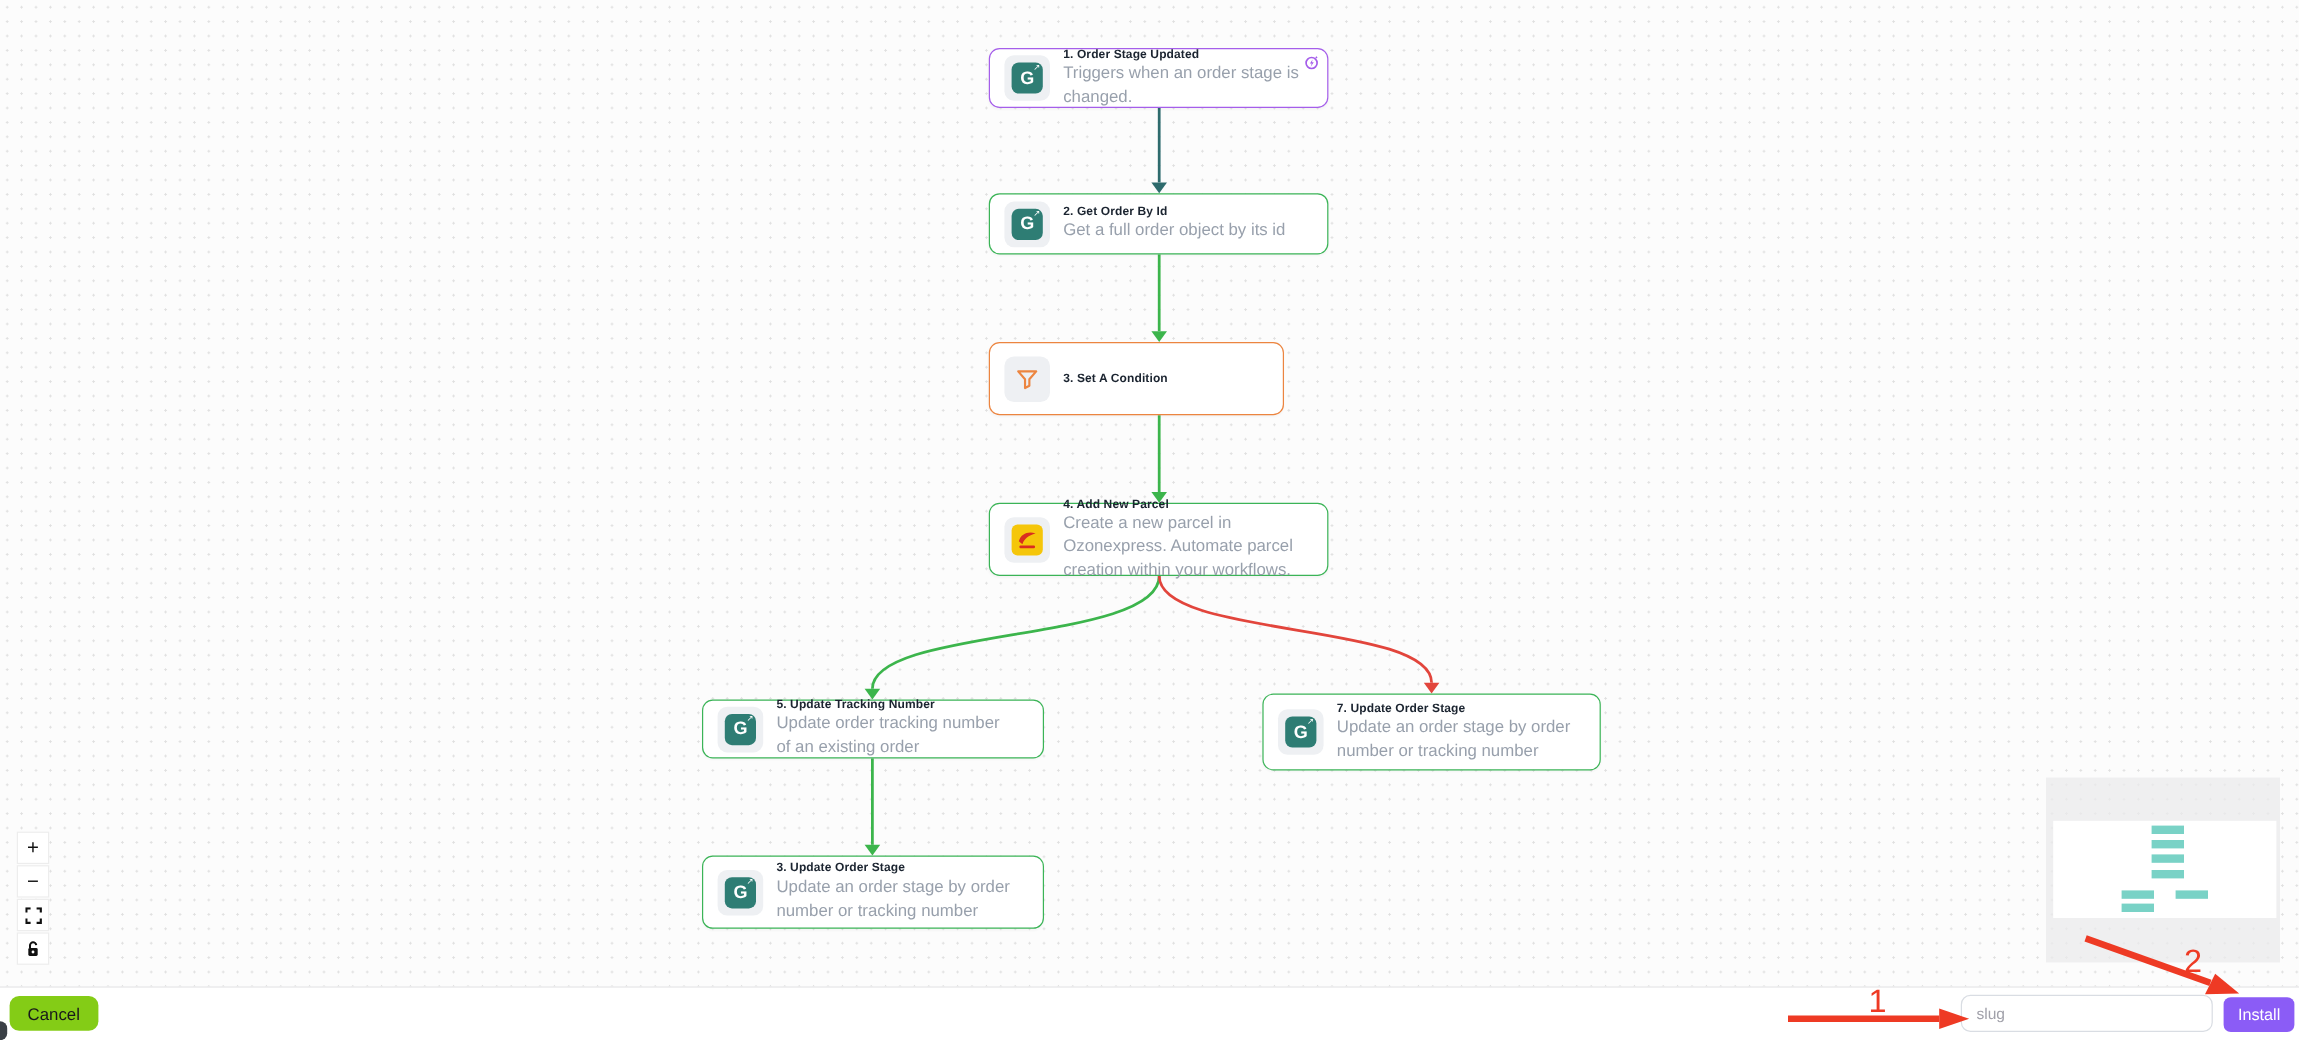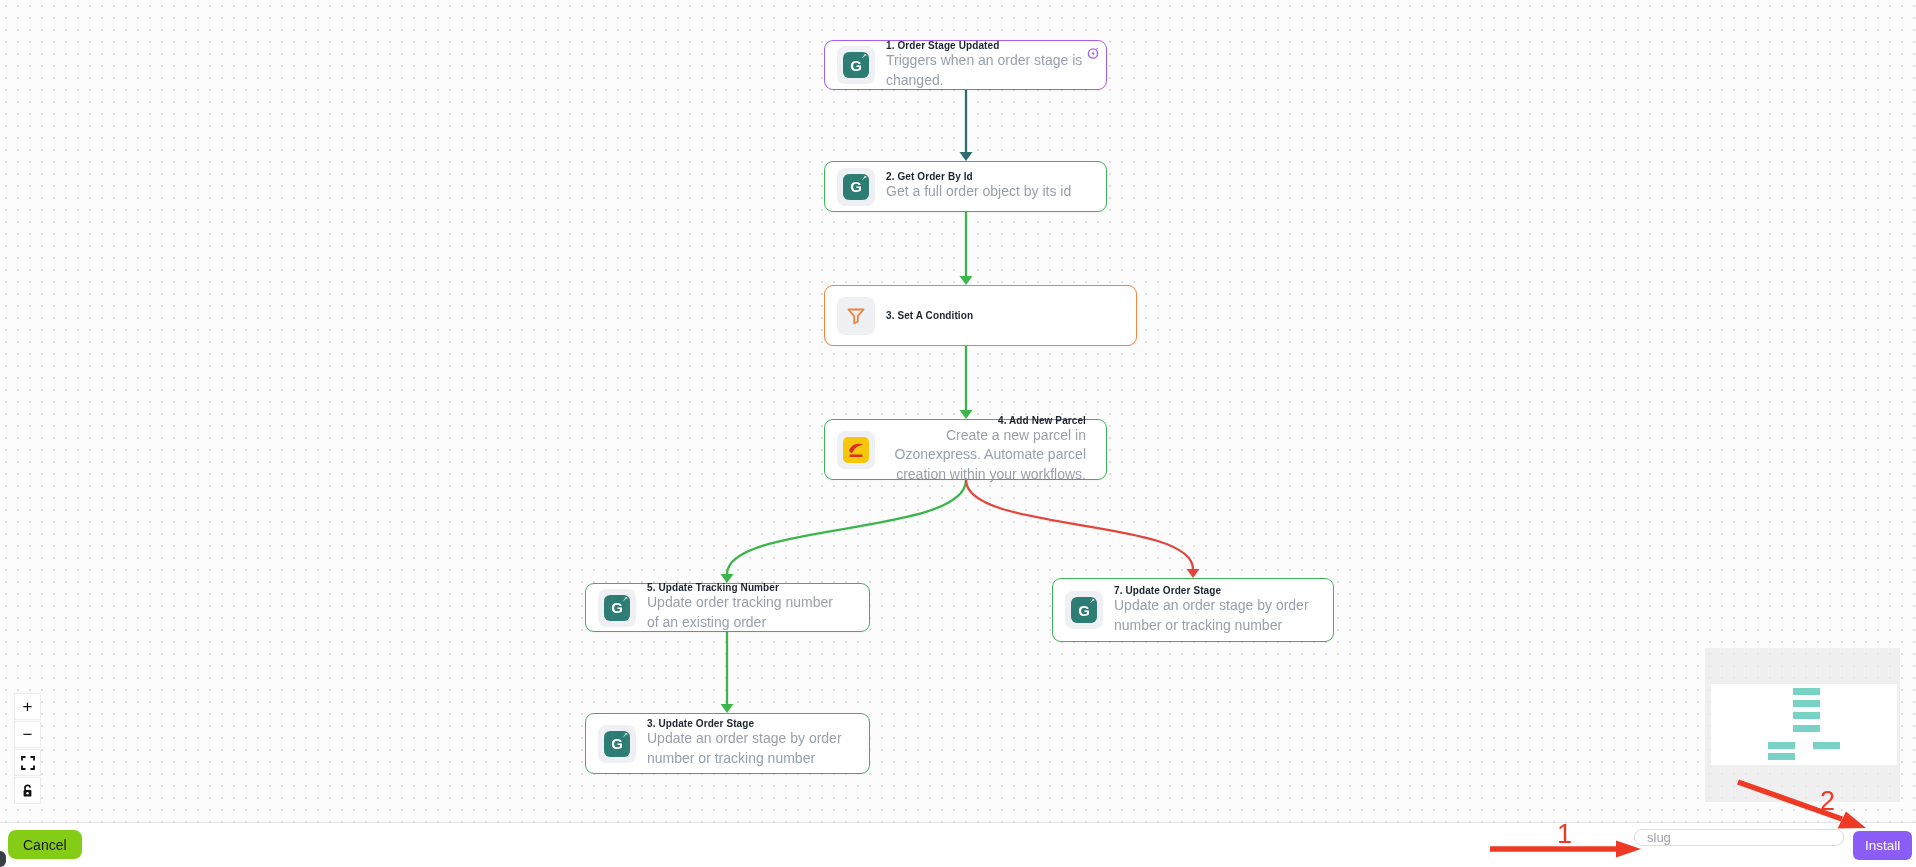--- a/index.html
+++ b/index.html
@@ -54,21 +54,21 @@
   .footer {
     position:absolute; left:0; top:822px; width:1916px; height:45px;
     background:#fff; border-top:1px solid #e4e4e7; z-index:5;
   }
   .cancel-btn {
     position:absolute; left:8px; top:7px; height:29px; padding:0 15px;
     background:#84cc16; border:none; border-radius:8px;
     font-family:"Liberation Sans", sans-serif; font-size:14px; color:#18181b; cursor:pointer;
   }
   .slug-input {
-    position:absolute; left:1634px; top:6px; width:210px; height:17px;
+    position:absolute; left:1634px; top:6px; width:210px; height:31px;
     border:1px solid #d9dde3; border-radius:8px; padding:0 12px;
     font-family:"Liberation Sans", sans-serif; font-size:13px; color:#18181b; background:#fff; outline:none;
   }
   .slug-input::placeholder { color:#a1a1aa; }
   .install-btn {
     position:absolute; left:1853px; top:8px; height:29px; padding:0 12px;
     background:#8b5cf6; border:none; border-radius:6px;
     font-family:"Liberation Sans", sans-serif; font-size:13.5px; color:#fff; cursor:pointer;
   }
 
@@ -139,32 +139,32 @@
         <span>G</span>
         <span class="g-arrow">↗</span>
       </div>
     </div>
     <div>
       <div class="node-title">2. Get Order By Id</div>
       <div class="node-desc">Get a full order object by its id</div>
     </div>
   </div>
 
-  <div class="node orange" style="left:824px; top:285px; width:313px; height:61px;">
+  <div class="node orange" style="left:824px; top:285px; width:246px; height:61px;">
     <div class="badge">
       <svg width="22" height="22" viewBox="0 0 22 22">
         <path d="M3.5,4.5 h15 l-5.7,6.6 v5.4 l-3.6,1.9 v-7.3 Z" fill="none" stroke="#ec8540" stroke-width="1.8" stroke-linejoin="round"></path>
       </svg>
     </div>
     <div>
       <div class="node-title">3. Set A Condition</div>
     </div>
   </div>
 
-  <div class="node" style="left:824px; top:419px; width:283px; height:61px;text-align:right;">
+  <div class="node" style="left:824px; top:419px; width:283px; height:61px;">
     <div class="badge">
       <div class="ozicon">
         <svg width="22" height="22" viewBox="0 0 22 22">
           <path d="M4,12 C6,5.5 12,3.5 18,5.5 C12,7 8.5,10 7,14.5 Z" fill="#d92d20"></path>
           <rect x="4.5" y="15.5" width="13" height="2.4" rx="1" fill="#d92d20"></rect>
         </svg>
       </div>
     </div>
     <div>
       <div class="node-title">4. Add New Parcel</div>

